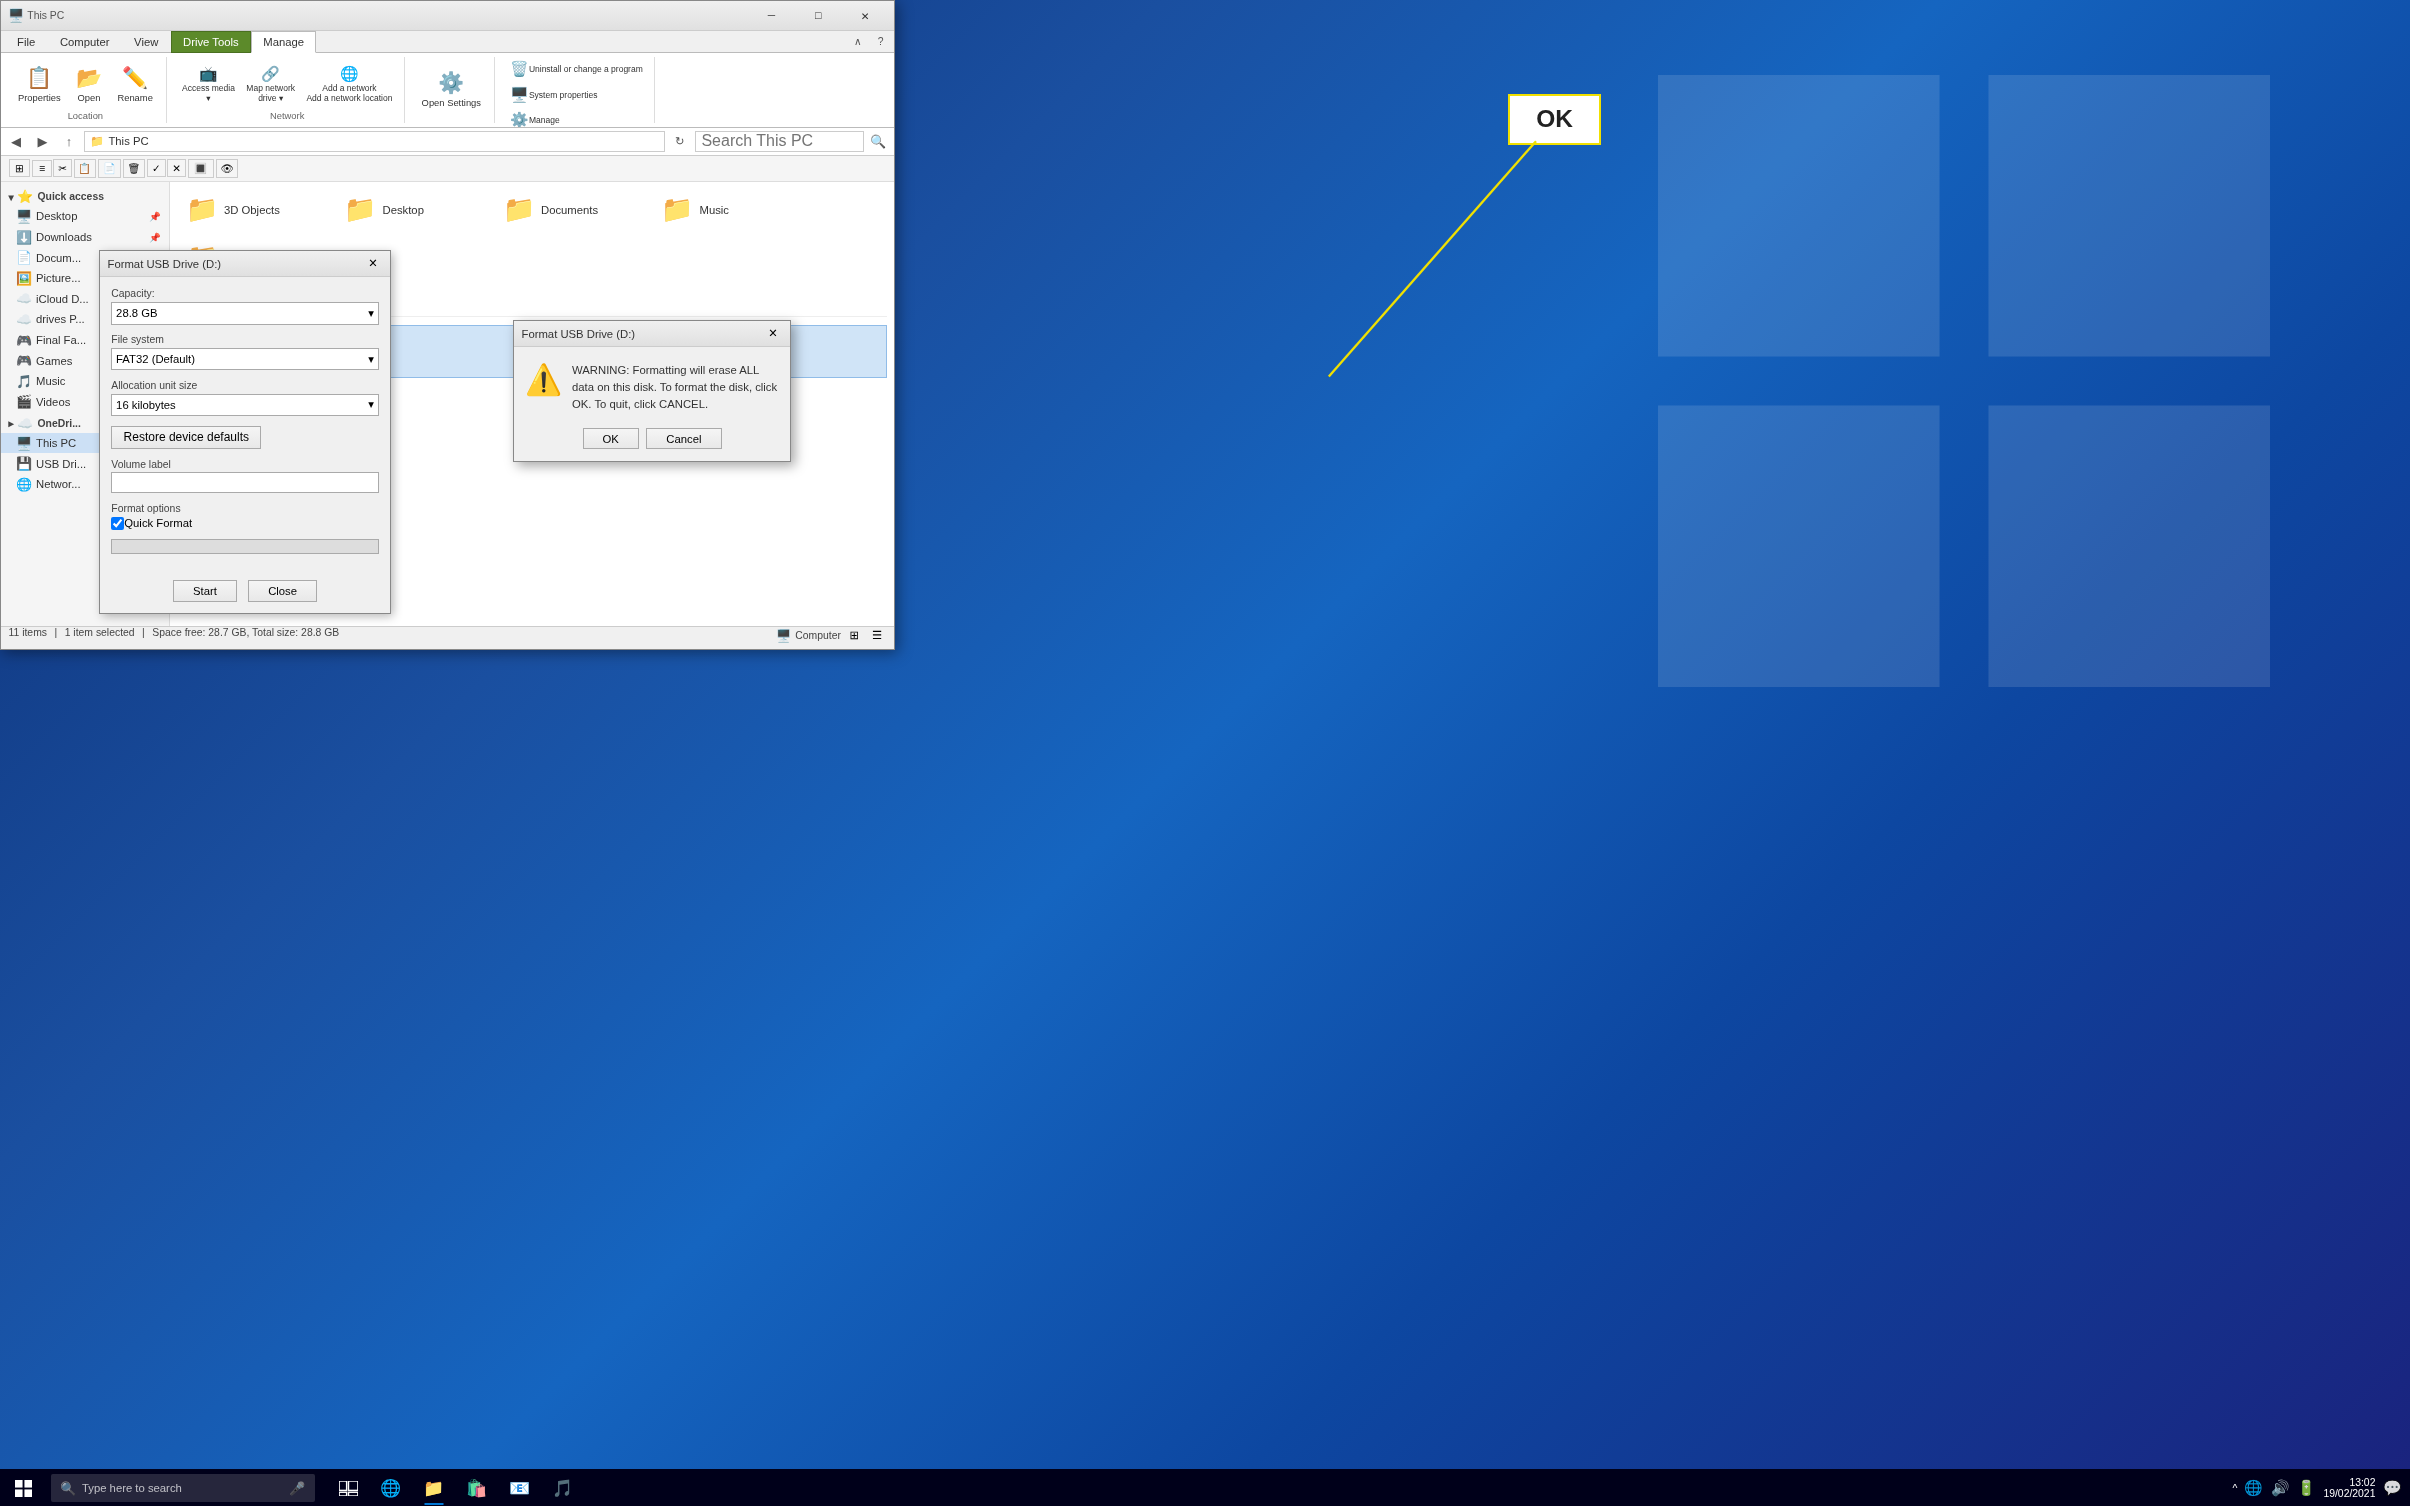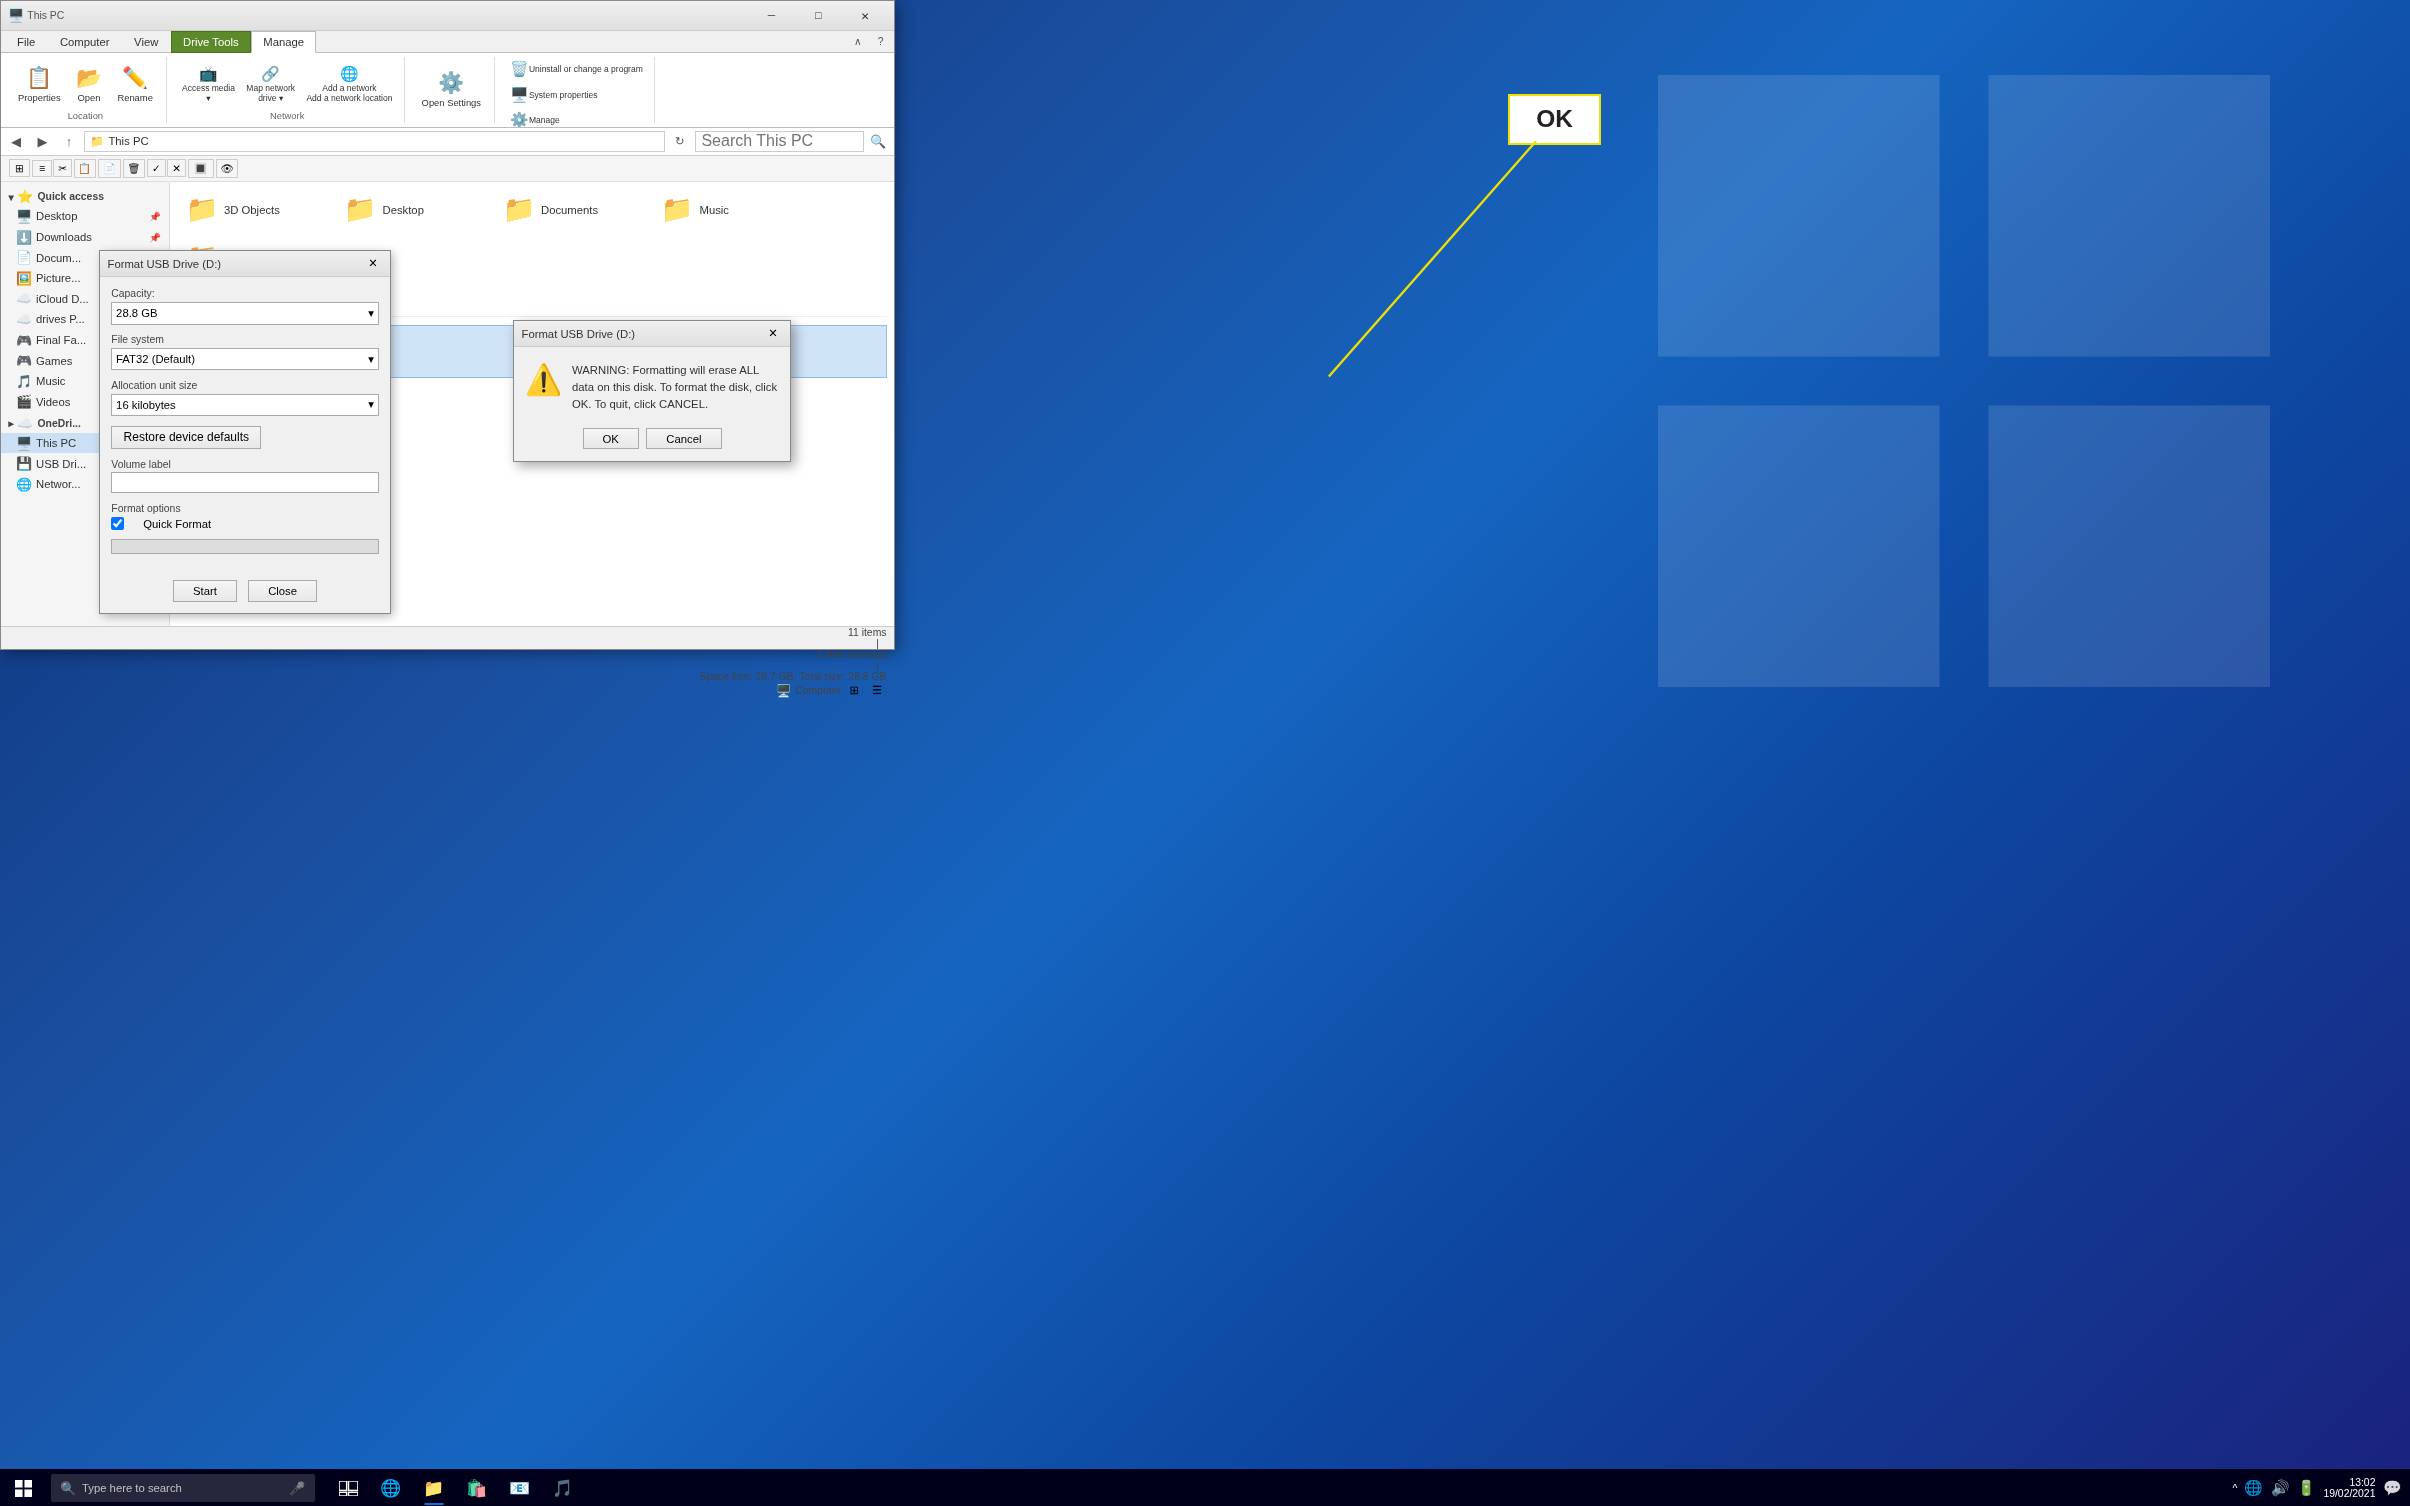--- a/index.html
+++ b/index.html
@@ -331,25 +331,24 @@
       border-radius: 2.8px;
     }
     .device-free { font-size: 9.4px; color: #666; margin-top: 1.9px; }
 
     
     .status-bar {
       height: 22.6px;
       background: #f0f0f0;
       border-top: 0.9px solid #ccc;
       display: flex;
-      align-items: flex-end;
+      align-items: flex-start;
       padding: 0 7.5px;
       font-size: 10.4px;
       color: #444;
-      flex-direction: column;
     }
     .status-right {
       margin-left: auto;
       display: flex;
       align-items: center;
       gap: 3.8px;
     }
 
     
     .format-dialog {
@@ -418,22 +417,22 @@
     .dialog-restore-btn {
       padding: 3.8px 11.3px;
       border: 0.9px solid #aaa;
       background: linear-gradient(to bottom, #f5f5f5, #e8e8e8);
       font-size: 12px;
       cursor: pointer;
       margin-bottom: 9.4px;
     }
     .dialog-checkbox-row {
       display: flex;
-      align-items: flex-end;
-      gap: 19px;
+      align-items: center;
+      gap: 0;
       font-size: 11.3px;
       margin-bottom: 5.6px;
     }
     .dialog-progress {
       height: 15px;
       background: #ddd;
       border: 0.9px solid #aaa;
       margin: 7.5px 0;
     }
     .dialog-footer {

